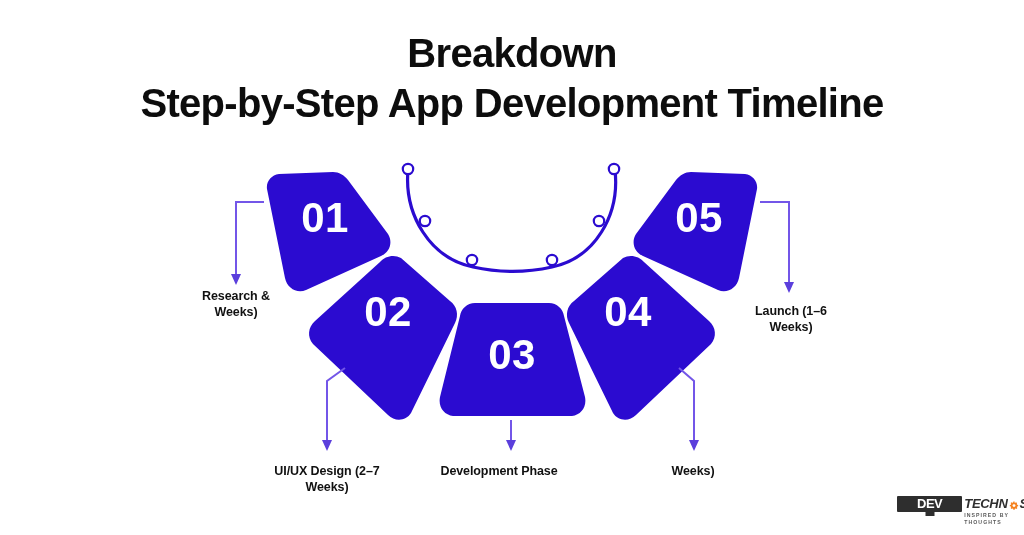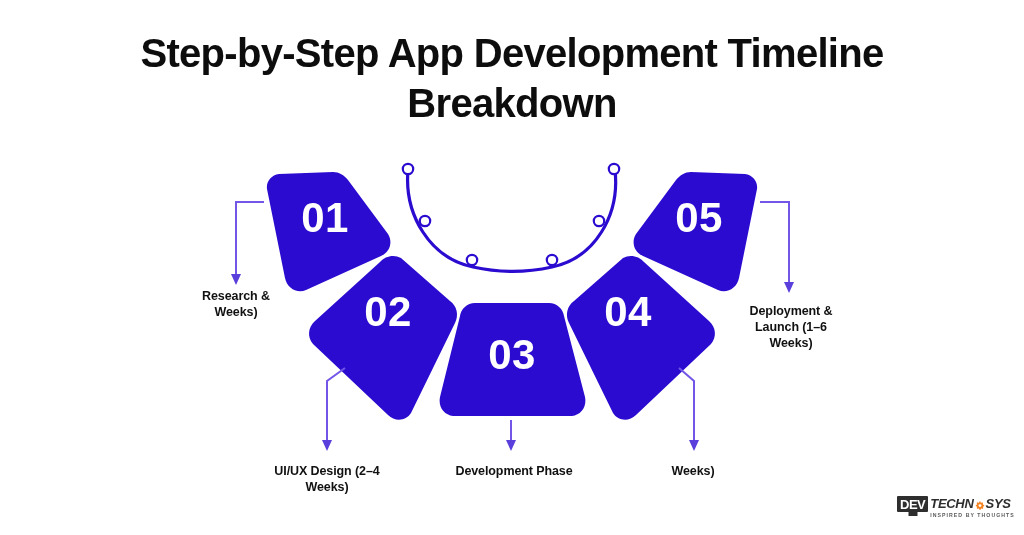--- a/index.html
+++ b/index.html
@@ -88,43 +88,43 @@
     font-family: "Liberation Sans", sans-serif;
     font-weight: bold;
     font-size: 12.5px;
     line-height: 16px;
     color: #111111;
     text-align: center;
     letter-spacing: -0.1px;
   }
   .cap-1 { left: 160px;  top: 288px; width: 152px; }
   .cap-2 { left: 248px;  top: 463px; width: 158px; }
-  .cap-3 { left: 431px;  top: 463px; width: 166px; }
+  .cap-3 { left: 416px;  top: 463px; width: 166px; }
   .cap-4 { left: 612px;  top: 463px; width: 162px; }
   .cap-5 { left: 712px;  top: 303px; width: 158px; }
 
   
   .logo {
     position: absolute;
     left: 897px;
     top: 496px;
     display: flex;
     align-items: stretch;
     height: 24px;
   }
   .logo-dev {
     background: #2e2e2e;
     color: #ffffff;
     font-family: "Liberation Sans", sans-serif;
     font-weight: bold;
     font-size: 13px;
     letter-spacing: -0.5px;
-    padding: 0 3px;
+    padding: 0 20px;
     display: flex;
-    align-items: center;
+    align-items: flex-start;
     height: 16px;
     border-radius: 1px;
     position: relative;
   }
   .logo-dev::after {
     content: "";
     position: absolute;
     left: 50%;
     transform: translateX(-50%);
     bottom: -4px;
@@ -164,22 +164,22 @@
     line-height: 7px;
     margin-top: 1px;
   }
 </style>
 </head>
 <body>
 
 <div id="infographic">
 
   <div class="title-block">
+    <span class="title-line">Breakdown</span>
     <span class="title-line">Step-by-Step App Development Timeline</span>
-    <span class="title-line">Breakdown</span>
   </div>
 
   <svg id="diagram" viewBox="0 0 1024 535">
 
     <g>
       <path class="arc-path" d="M 408,170 C 404,215 430,258 473,267
                C 500,273 525,273 552,267
                C 595,258 620,215 615,170"></path>
       <circle class="arc-dot" cx="408" cy="169" r="5.2"></circle>
       <circle class="arc-dot" cx="599" cy="221" r="5.2"></circle>
@@ -279,34 +279,33 @@
       <path class="connector-head" d="M 789,293 L 784,282 L 794,282 Z"></path>
     </g>
   </svg>
 
   <div class="caption cap-1">
     <div>Research &amp;</div>
     <div>Weeks)</div>
   </div>
 
   <div class="caption cap-2">
-    <div>UI/UX Design (2–4</div>
+    <div>UI/UX Design (2–7</div>
     <div>Weeks)</div>
   </div>
 
   <div class="caption cap-3">
     <div>Development Phase</div>
   </div>
 
   <div class="caption cap-4">
     <div>Weeks)</div>
   </div>
 
   <div class="caption cap-5">
-    <div>Deployment &amp;</div>
     <div>Launch (1–6</div>
     <div>Weeks)</div>
   </div>
 
   <div class="logo">
     <div class="logo-dev">
       <span>DEV</span>
     </div>
     <div class="logo-right">
       <div class="logo-main">

